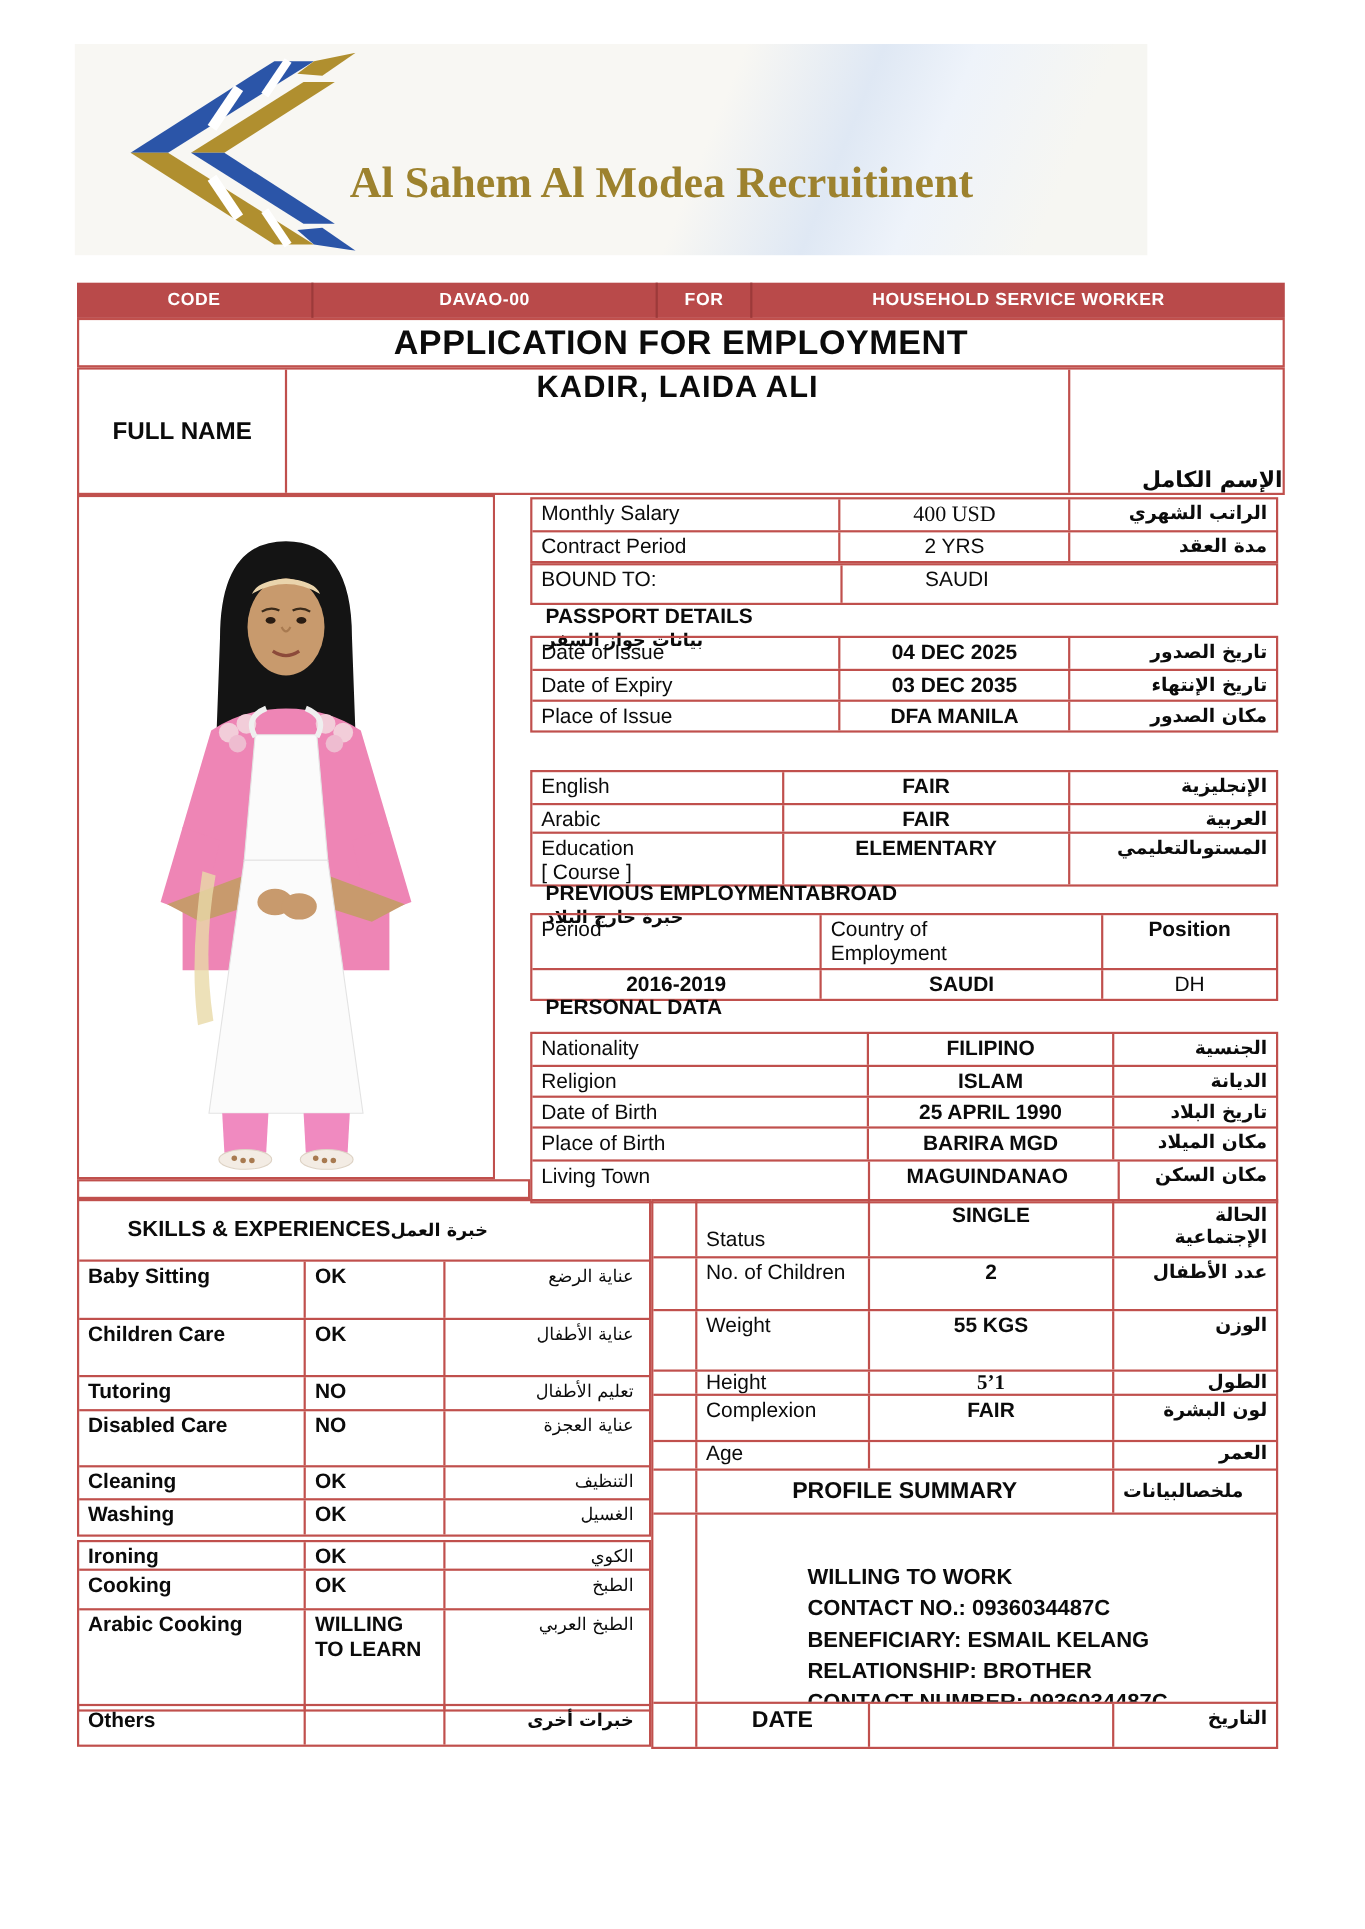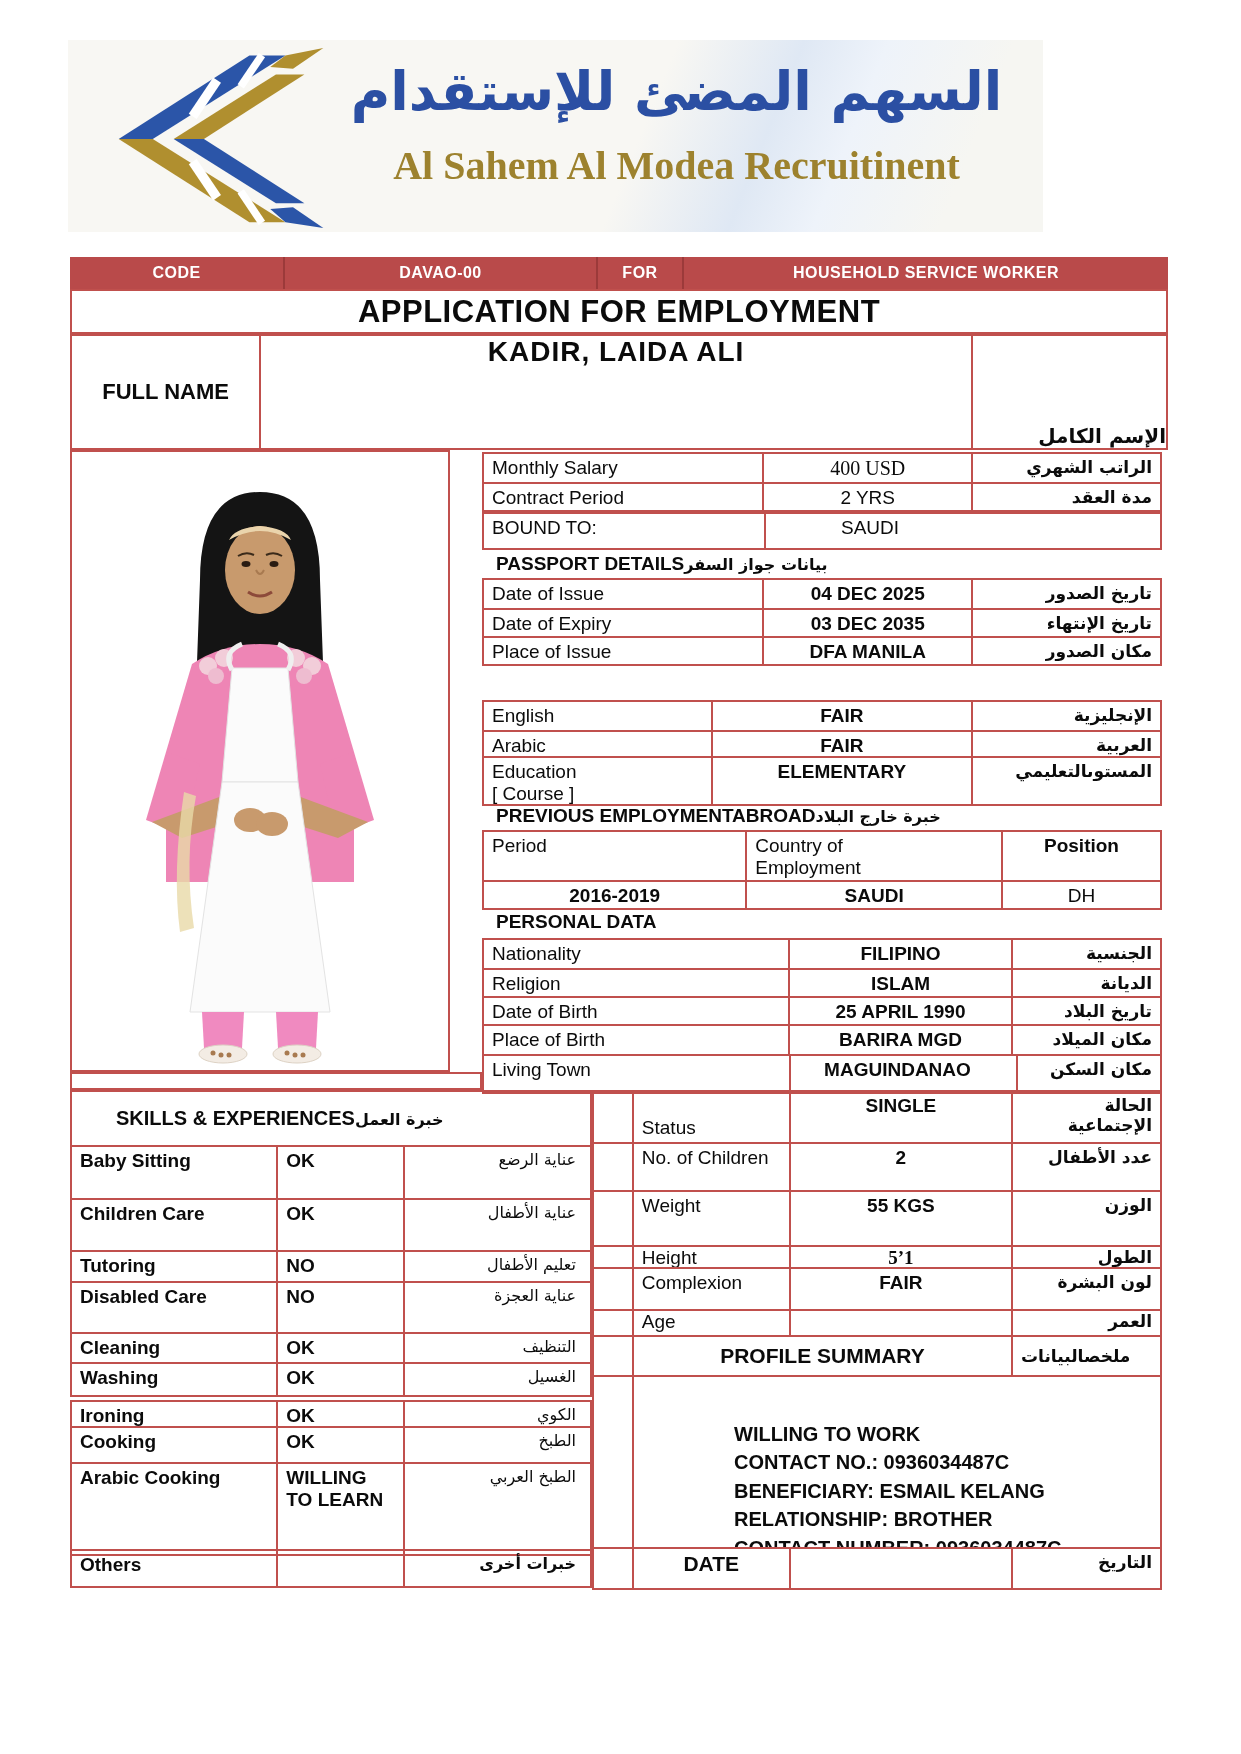--- a/index.html
+++ b/index.html
@@ -15,21 +15,21 @@
   .r{display:flex;width:100%;}
   .r + .r{border-top:2px solid var(--bd);}
   .c{padding:3px 8px;overflow:hidden;}
   .c + .c{border-left:2px solid var(--bd);}
 
   
   #logo-header{left:68px;top:40px;width:975px;height:192px;
     background:linear-gradient(112deg,#f8f7f3 0%,#f8f7f3 58%,#dfe8f4 70%,#eef3fa 78%,#f6f6f2 90%);}
   #logo-arabic{position:absolute;left:250px;top:20px;right:8px;text-align:center;
     font-family:"DejaVu Sans",sans-serif;font-weight:bold;font-size:54px;color:#2b4fa3;direction:rtl;}
-  #logo-english{position:absolute;left:250px;top:102px;right:8px;text-align:center;
+  #logo-english{position:absolute;left:250px;top:102px;right:8px;text-align:left;
     font-family:"Liberation Serif",serif;font-weight:bold;font-size:40px;color:#9d822e;}
   #logo-mark{position:absolute;left:38px;top:8px;}
 
   
   #code-bar{left:70px;top:257px;width:1098px;height:32px;background:var(--bar);display:flex;
     color:#ffffff;font-weight:bold;font-size:16px;letter-spacing:.5px;}
   #code-bar .bc{display:flex;align-items:center;justify-content:center;height:100%;}
   #code-bar .bc + .bc{border-left:2px solid #9c3a3a;}
 
   #title-row{left:70px;top:289px;width:1098px;height:45px;border:2px solid var(--bd);
@@ -47,22 +47,22 @@
   .val{font-weight:bold;font-size:19px;text-align:center;}
   .val-serif{font-family:"Liberation Serif",serif;font-weight:normal;font-size:20px;text-align:center;}
   .val-plain{font-weight:normal;font-size:19px;text-align:center;}
 
   
   .colL{width:280px;}   .colV{width:210px;}  .colA{width:190px;}
   .colL2{width:228px;}  .colV2{width:262px;}
   .colP{width:263px;}   .colC{width:257px;}  .colPos{width:160px;}
   .colL3{width:306px;}  .colV3{width:224px;} .colA3{width:150px;}
 
-  .sechdr{position:absolute;left:482px;width:680px;display:flex;align-items:center;
-    font-weight:bold;font-size:19px;padding-left:14px;}
+  .sechdr{position:absolute;left:482px;width:680px;display:flex;align-items:flex-start;
+    font-weight:bold;font-size:19px;padding-left:14px;flex-direction:column;}
   .sechdr .arlbl{font-size:16px;margin-right:4px;}
 
   
   #photo-cell{left:70px;top:450px;width:380px;height:622px;border:2px solid var(--bd);background:#fff;}
   #photo-strip{left:70px;top:1072px;width:412px;height:18px;border:2px solid var(--bd);}
 
   
   .skL{width:206px;} .skV{width:128px;} .skA{width:188px;}
   .sk-title{font-weight:bold;font-size:20px;padding-left:44px;}
   .sk-title .arlbl{font-size:16px;}
@@ -89,21 +89,20 @@
       <polygon points="12,96 150,184 188,184 48,96" fill="#b08f2f"></polygon>
       <polygon points="70,96 178,28 208,28 102,96" fill="#b08f2f"></polygon>
       <polygon points="70,96 178,164 208,164 102,96" fill="#2b55a8"></polygon>
       <polygon points="188,8 228,0 196,22 172,20" fill="#b08f2f"></polygon>
       <polygon points="188,184 228,190 196,168 172,170" fill="#2b55a8"></polygon>
       <rect x="98" y="30" width="10" height="46" fill="#ffffff" transform="rotate(34 103 53)"></rect>
       <rect x="98" y="116" width="10" height="46" fill="#ffffff" transform="rotate(-34 103 139)"></rect>
       <rect x="148" y="4" width="8" height="40" fill="#ffffff" transform="rotate(34 152 24)"></rect>
       <rect x="148" y="148" width="8" height="40" fill="#ffffff" transform="rotate(-34 152 168)"></rect>
     </svg>
-    <div id="logo-arabic">السهم المضئ للإستقدام</div>
     <div id="logo-english">Al Sahem Al Modea Recruitinent</div>
   </div>
 
   <div id="code-bar" class="abs">
     <div class="bc" style="width:213px;">CODE</div>
     <div class="bc" style="width:313px;">DAVAO-00</div>
     <div class="bc" style="width:86px;">FOR</div>
     <div class="bc" style="flex:1;">HOUSEHOLD SERVICE WORKER</div>
   </div>
 

